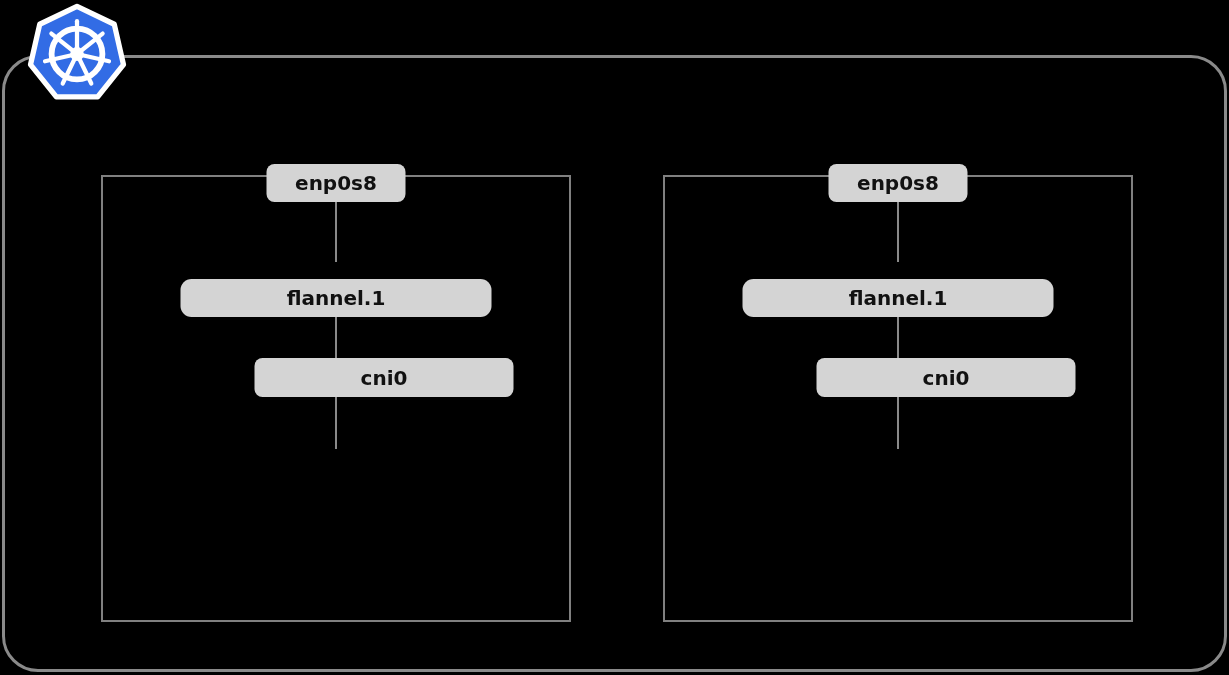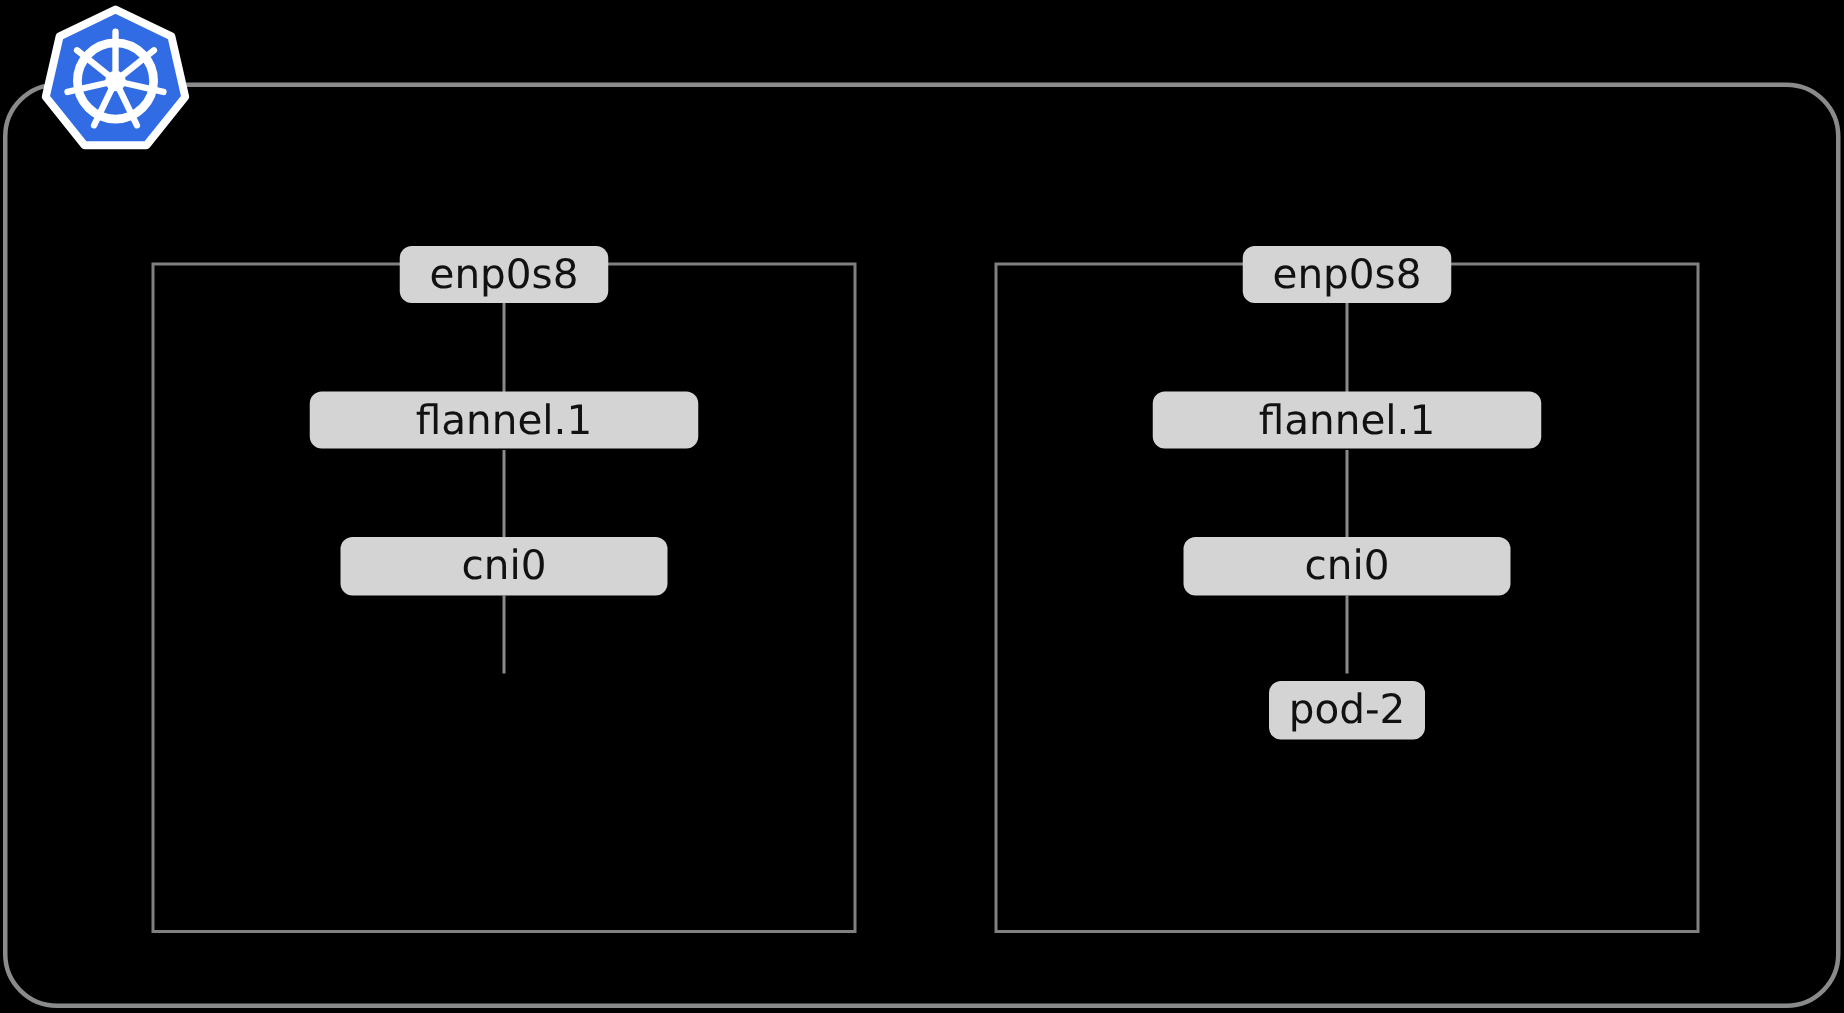--- a/index.html
+++ b/index.html
@@ -47,31 +47,31 @@
   }
   .node.node-1 { left: 101px; }
   .node.node-2 { left: 663px; }
   .if-box {
     position: absolute;
     left: 50%;
     transform: translateX(-50%);
     background: var(--box-fill);
     border-radius: 8px;
     color: var(--box-text);
-    font-weight: 400;
-    font-size: 27px;
+    font-weight: 700;
+    font-size: 20px;
     display: flex;
     align-items: center;
     justify-content: center;
     white-space: nowrap;
     z-index: 2;
   }
   .if-box.nic     { top: -13px; width: 139px; height: 38px; }
-  .if-box.overlay { top: 84px;  width: 259px; height: 38px; }
-  .if-box.bridge  { top: 181px; width: 218px; height: 39px; }
+  .if-box.overlay { top: 102px;  width: 311px; height: 38px; border-radius: 11px; }
+  .if-box.bridge  { top: 181px; width: 259px; height: 39px; margin-left: 48px; }
   .if-box.pod     { top: 277px; width: 104px; height: 39px; }
   .connector {
     position: absolute;
     left: 50%;
     margin-left: -1px;
     width: 2px;
     background: var(--connector);
     z-index: 1;
   }
   .connector.c1 { top: 25px;  height: 60px; }
@@ -109,16 +109,15 @@
     <div class="if-box bridge">cni0</div>
   </div>
 
   <div class="node node-2">
     <div class="connector c1"></div>
     <div class="connector c2"></div>
     <div class="connector c3"></div>
     <div class="if-box nic">enp0s8</div>
     <div class="if-box overlay">flannel.1</div>
     <div class="if-box bridge">cni0</div>
-    <div class="if-box pod">pod-2</div>
   </div>
 
 </div>
 
 </body></html>

